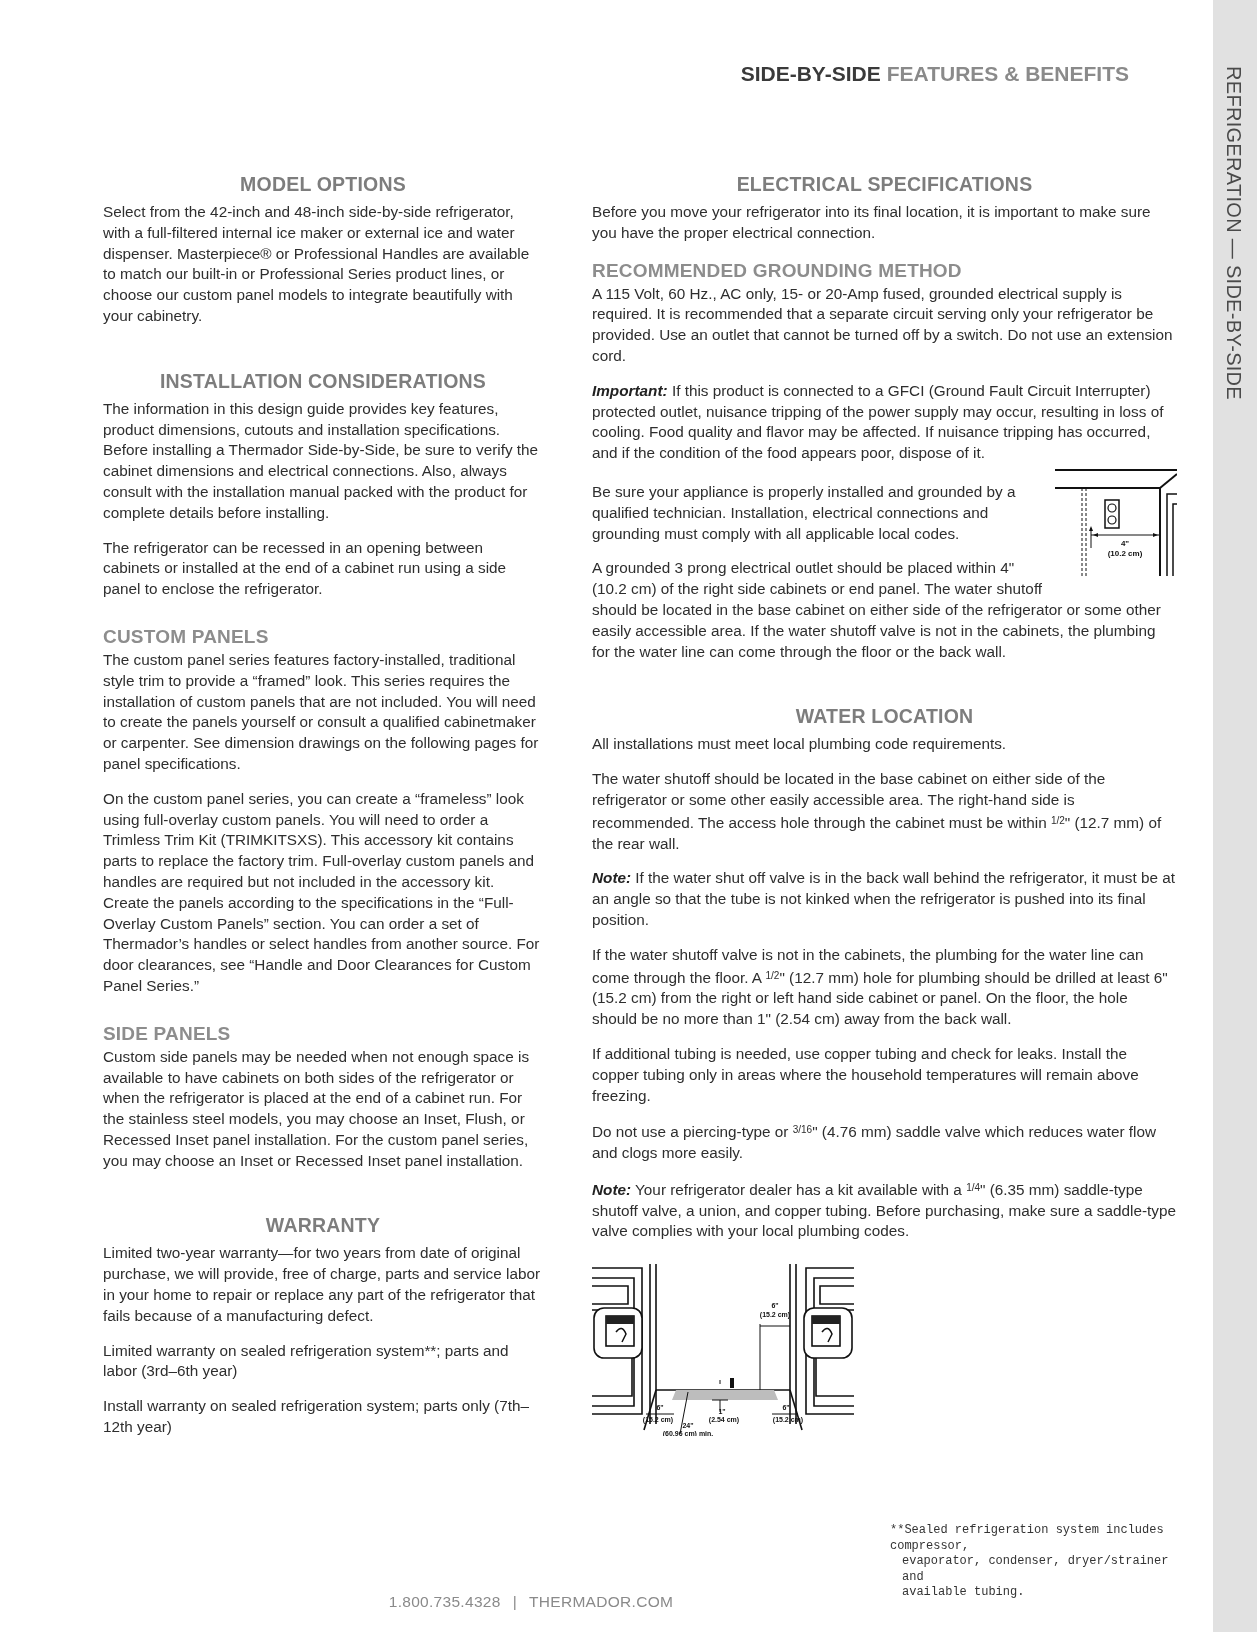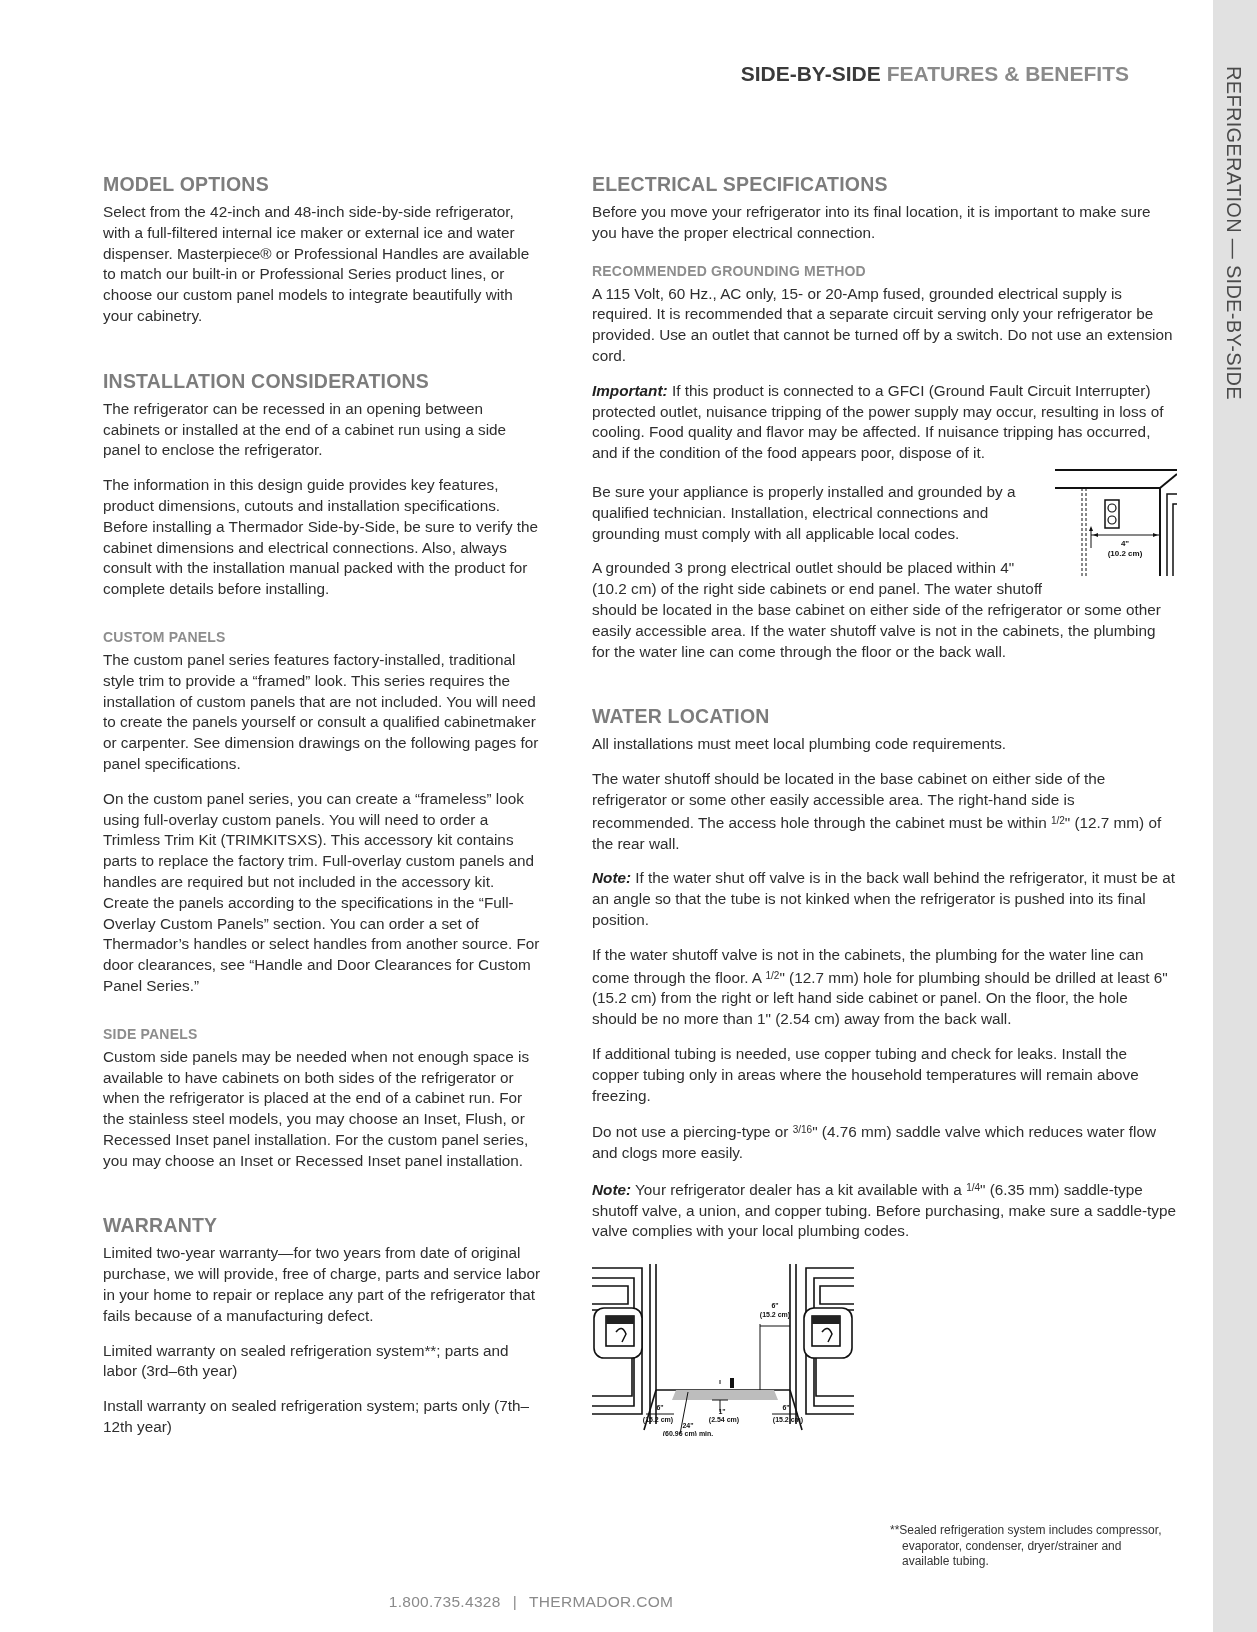--- a/index.html
+++ b/index.html
@@ -11,31 +11,31 @@
   .page-number { position: absolute; left: 1292px; top: 1598px; font-size: 16px; color: #444; font-family: "Liberation Sans", sans-serif; }
 
   .page-header { position: absolute; right: 128px; top: 62px; font-size: 21px; white-space: nowrap; font-family: "Liberation Sans", sans-serif; text-align: right; }
   .page-header .strong { color: #3a3a3a; font-weight: bold; }
   .page-header .light { color: #8a8a8a; font-weight: bold; margin-left: 6px; }
 
   .col { position: absolute; top: 172px; font-size: 15.3px; line-height: 20.8px; color: #2e2e2e; font-family: "Liberation Sans", sans-serif; }
   .col-left { left: 103px; width: 440px; }
   .col-right { left: 592px; width: 585px; }
 
-  h2 { font-size: 19.5px; font-weight: bold; color: #7d7d7d; margin-bottom: 6px; letter-spacing: 0.2px; line-height: 24px; }
-  h3 { font-size: 14px; font-weight: bold; color: #8d8d8d; margin-bottom: 4px; letter-spacing: 0.2px; line-height: 18px; }
+  h2 { font-size: 19.5px; font-weight: bold; color: #7d7d7d; margin-bottom: 6px; letter-spacing: 0.2px; line-height: 24px; text-align: center; }
+  h3 { font-size: 19px; font-weight: bold; color: #8d8d8d; margin-bottom: 4px; letter-spacing: 0.2px; line-height: 18px; }
   p { margin-bottom: 14px; }
   .gap-lg { height: 28px; }
   .gap-md { height: 14px; }
   b.lbl { color: #222; font-style: italic; }
   sup.frac { font-size: 10px; vertical-align: 4px; }
 
   .elec-figure { float: right; width: 122px; height: 108px; margin: -14px 0 4px 10px; }
   .plumb-figure { display: block; width: 262px; height: 172px; margin-top: 22px; }
-  .footnote { position: absolute; left: 890px; top: 1523px; width: 290px; font-size: 12px; line-height: 15.5px; color: #333; font-family: Liberation Sans, sans-serif; }
+  .footnote { position: absolute; left: 890px; top: 1523px; width: 290px; font-size: 12px; line-height: 15.5px; color: #333; font-family: Liberation Mono, monospace; }
   .footnote span { display: block; }
   .footnote .indent { padding-left: 12px; }
 
   .footer { position: absolute; left: 0; width: 1062px; top: 1593px; text-align: center; font-size: 15.5px; color: #8a8a8a; letter-spacing: 0.3px; font-family: "Liberation Sans", sans-serif; }
   .footer .sep { margin: 0 12px; }
 </style>
 </head>
 <body>
 
 <div class="sidebar"></div>
@@ -47,22 +47,22 @@
 </div>
 
 <div class="col col-left">
   <section>
     <h2>MODEL OPTIONS</h2>
     <p>Select from the 42-inch and 48-inch side-by-side refrigerator, with a full-filtered internal ice maker or external ice and water dispenser. Masterpiece® or Professional Handles are available to match our built-in or Professional Series product lines, or choose our custom panel models to integrate beautifully with your cabinetry.</p>
   </section>
   <div class="gap-lg"></div>
   <section>
     <h2>INSTALLATION CONSIDERATIONS</h2>
+    <p>The information in this design guide provides key features, product dimensions, cutouts and installation specifications.  Before installing a Thermador Side-by-Side, be sure to verify the cabinet dimensions and electrical connections. Also, always consult with the installation manual packed with the product for complete details before installing.</p>
     <p>The refrigerator can be recessed in an opening between cabinets or installed at the end of a cabinet run using a side panel to enclose the refrigerator.</p>
-    <p>The information in this design guide provides key features, product dimensions, cutouts and installation specifications.  Before installing a Thermador Side-by-Side, be sure to verify the cabinet dimensions and electrical connections. Also, always consult with the installation manual packed with the product for complete details before installing.</p>
   </section>
   <div class="gap-md"></div>
   <section>
     <h3>CUSTOM PANELS</h3>
     <p>The custom panel series features factory-installed, traditional style trim to provide a “framed” look. This series requires the installation of custom panels that are not included. You will need to create the panels yourself or consult a qualified cabinetmaker or carpenter. See dimension drawings on the following pages for panel specifications.</p>
     <p>On the custom panel series, you can create a “frameless” look using full-overlay custom panels. You will need to order a Trimless Trim Kit (TRIMKITSXS). This accessory kit contains parts to replace the factory trim. Full-overlay custom panels and handles are required but not included in the accessory kit. Create the panels according to the specifications in the “Full-Overlay Custom Panels” section. You can order a set of Thermador’s handles or select handles from another source. For door clearances, see “Handle and Door Clearances for Custom Panel Series.”</p>
   </section>
   <div class="gap-md"></div>
   <section>
     <h3>SIDE PANELS</h3>

